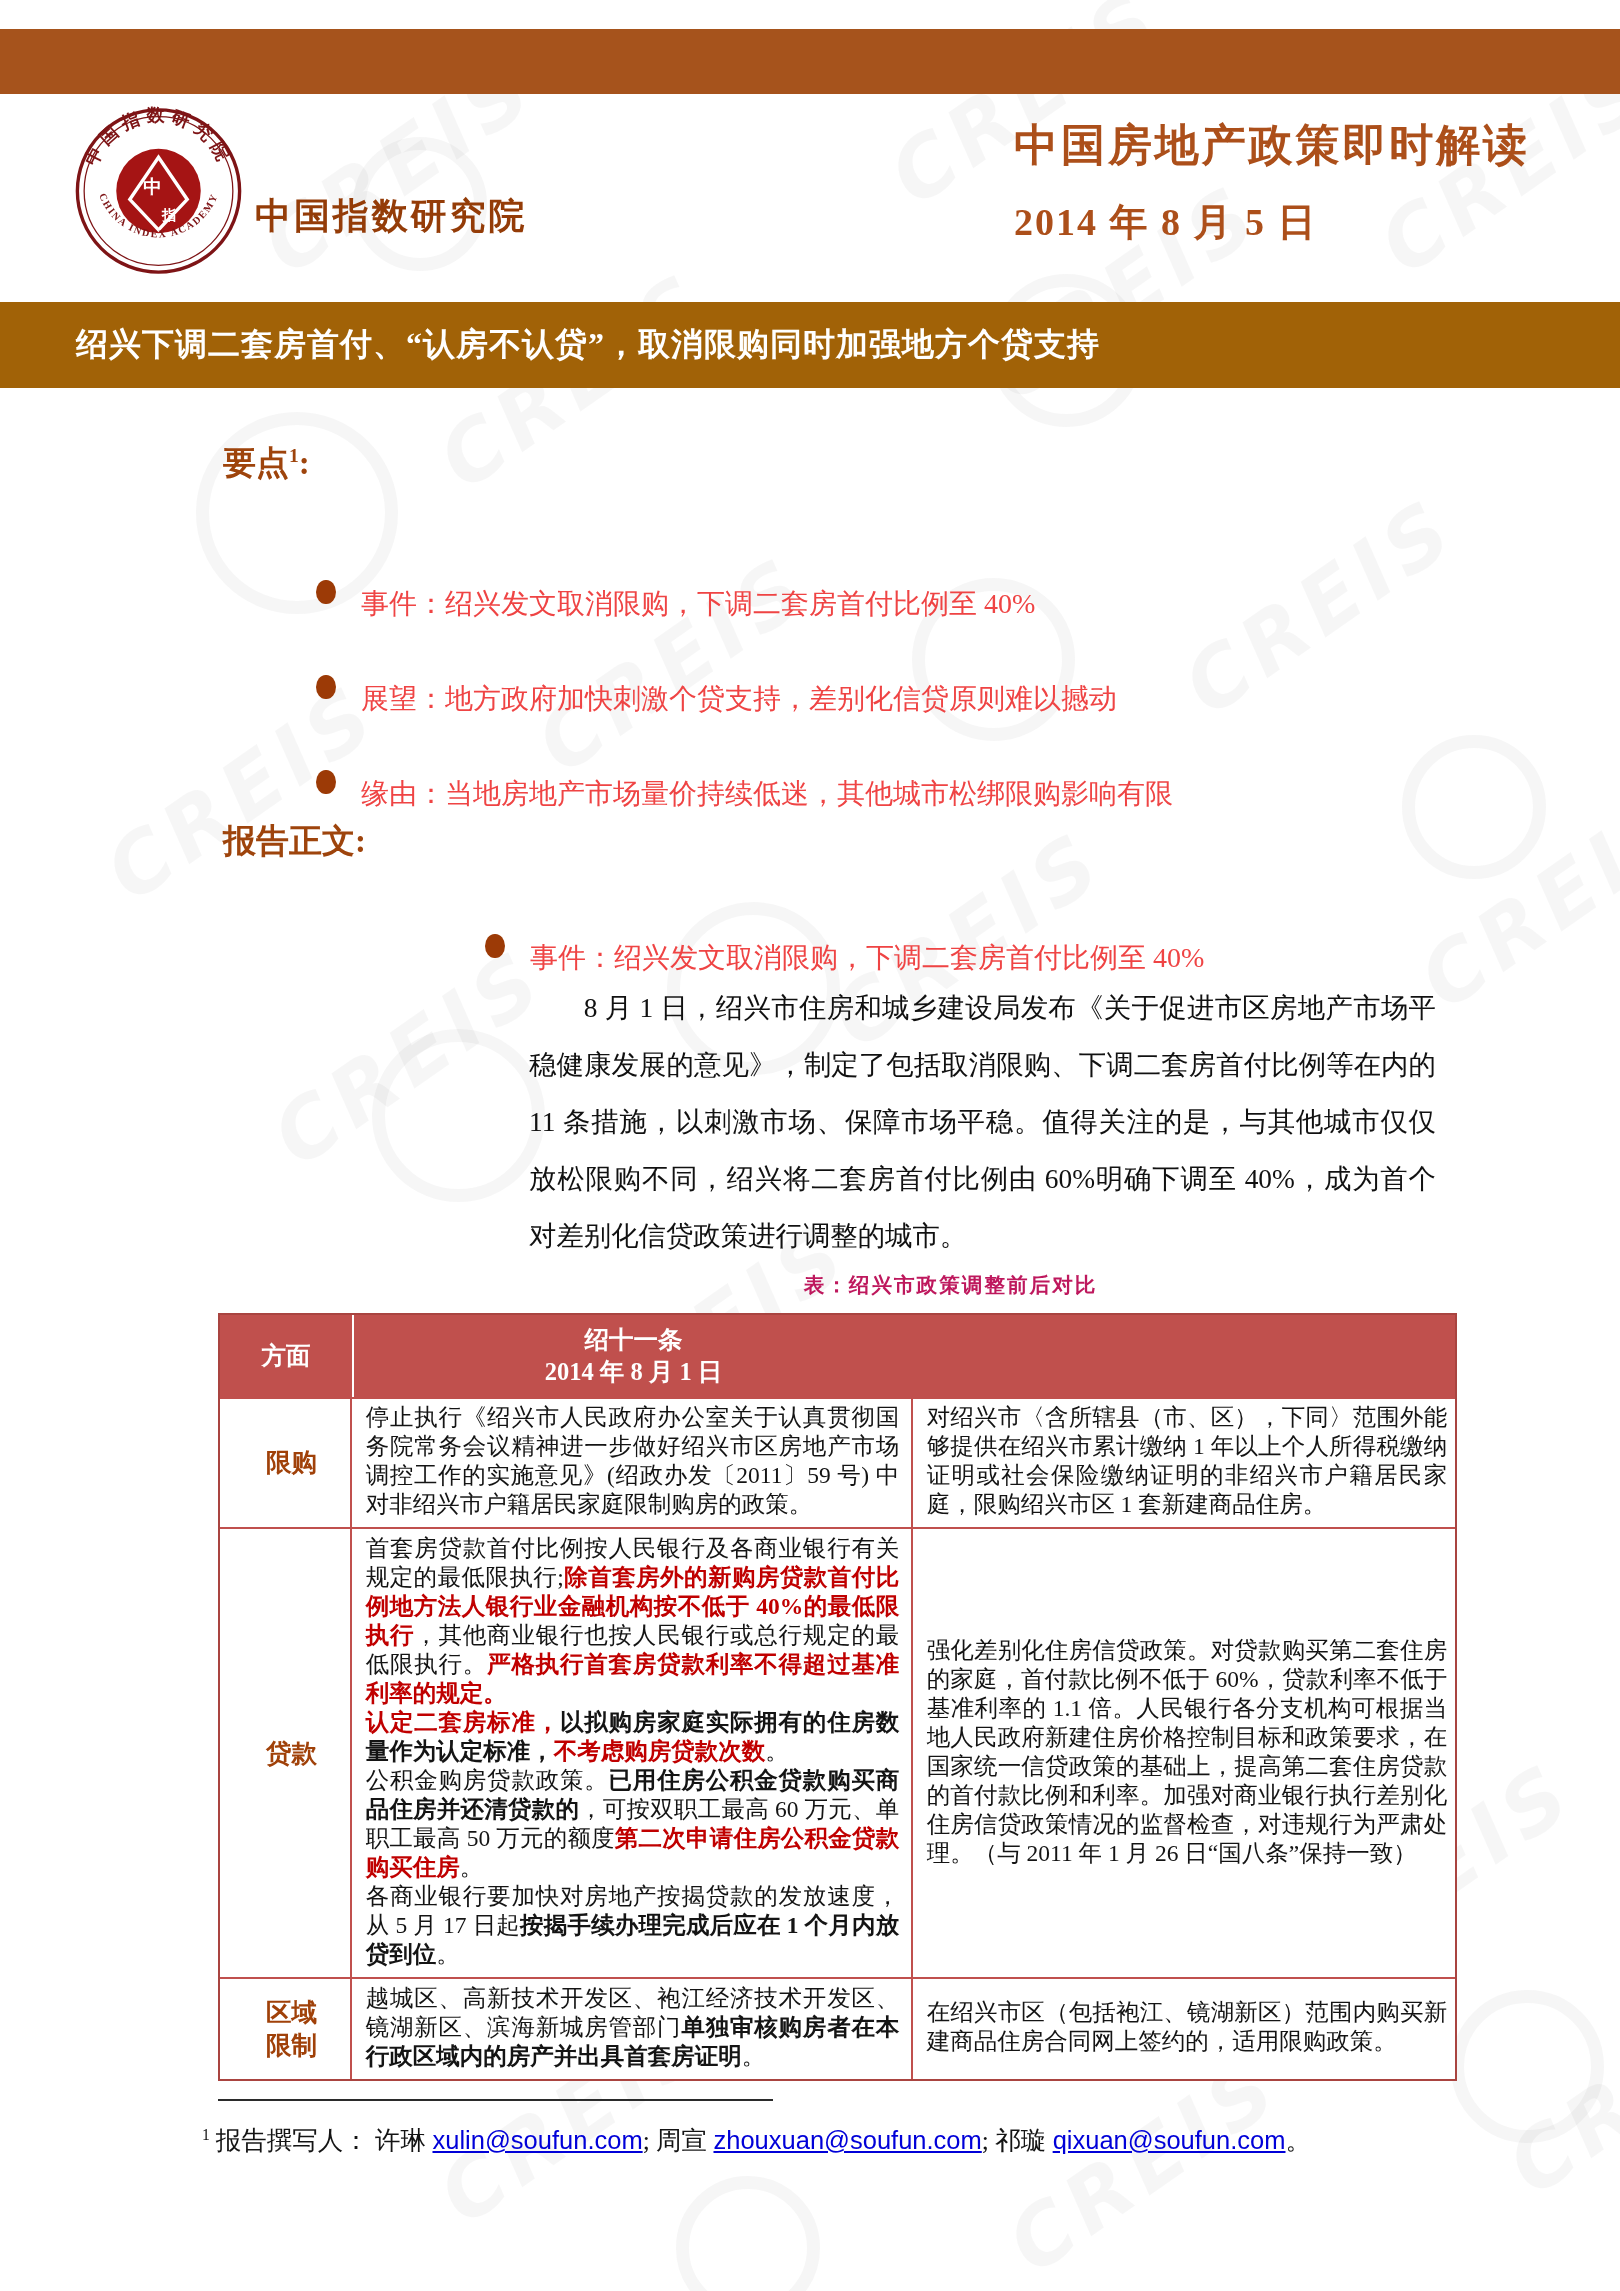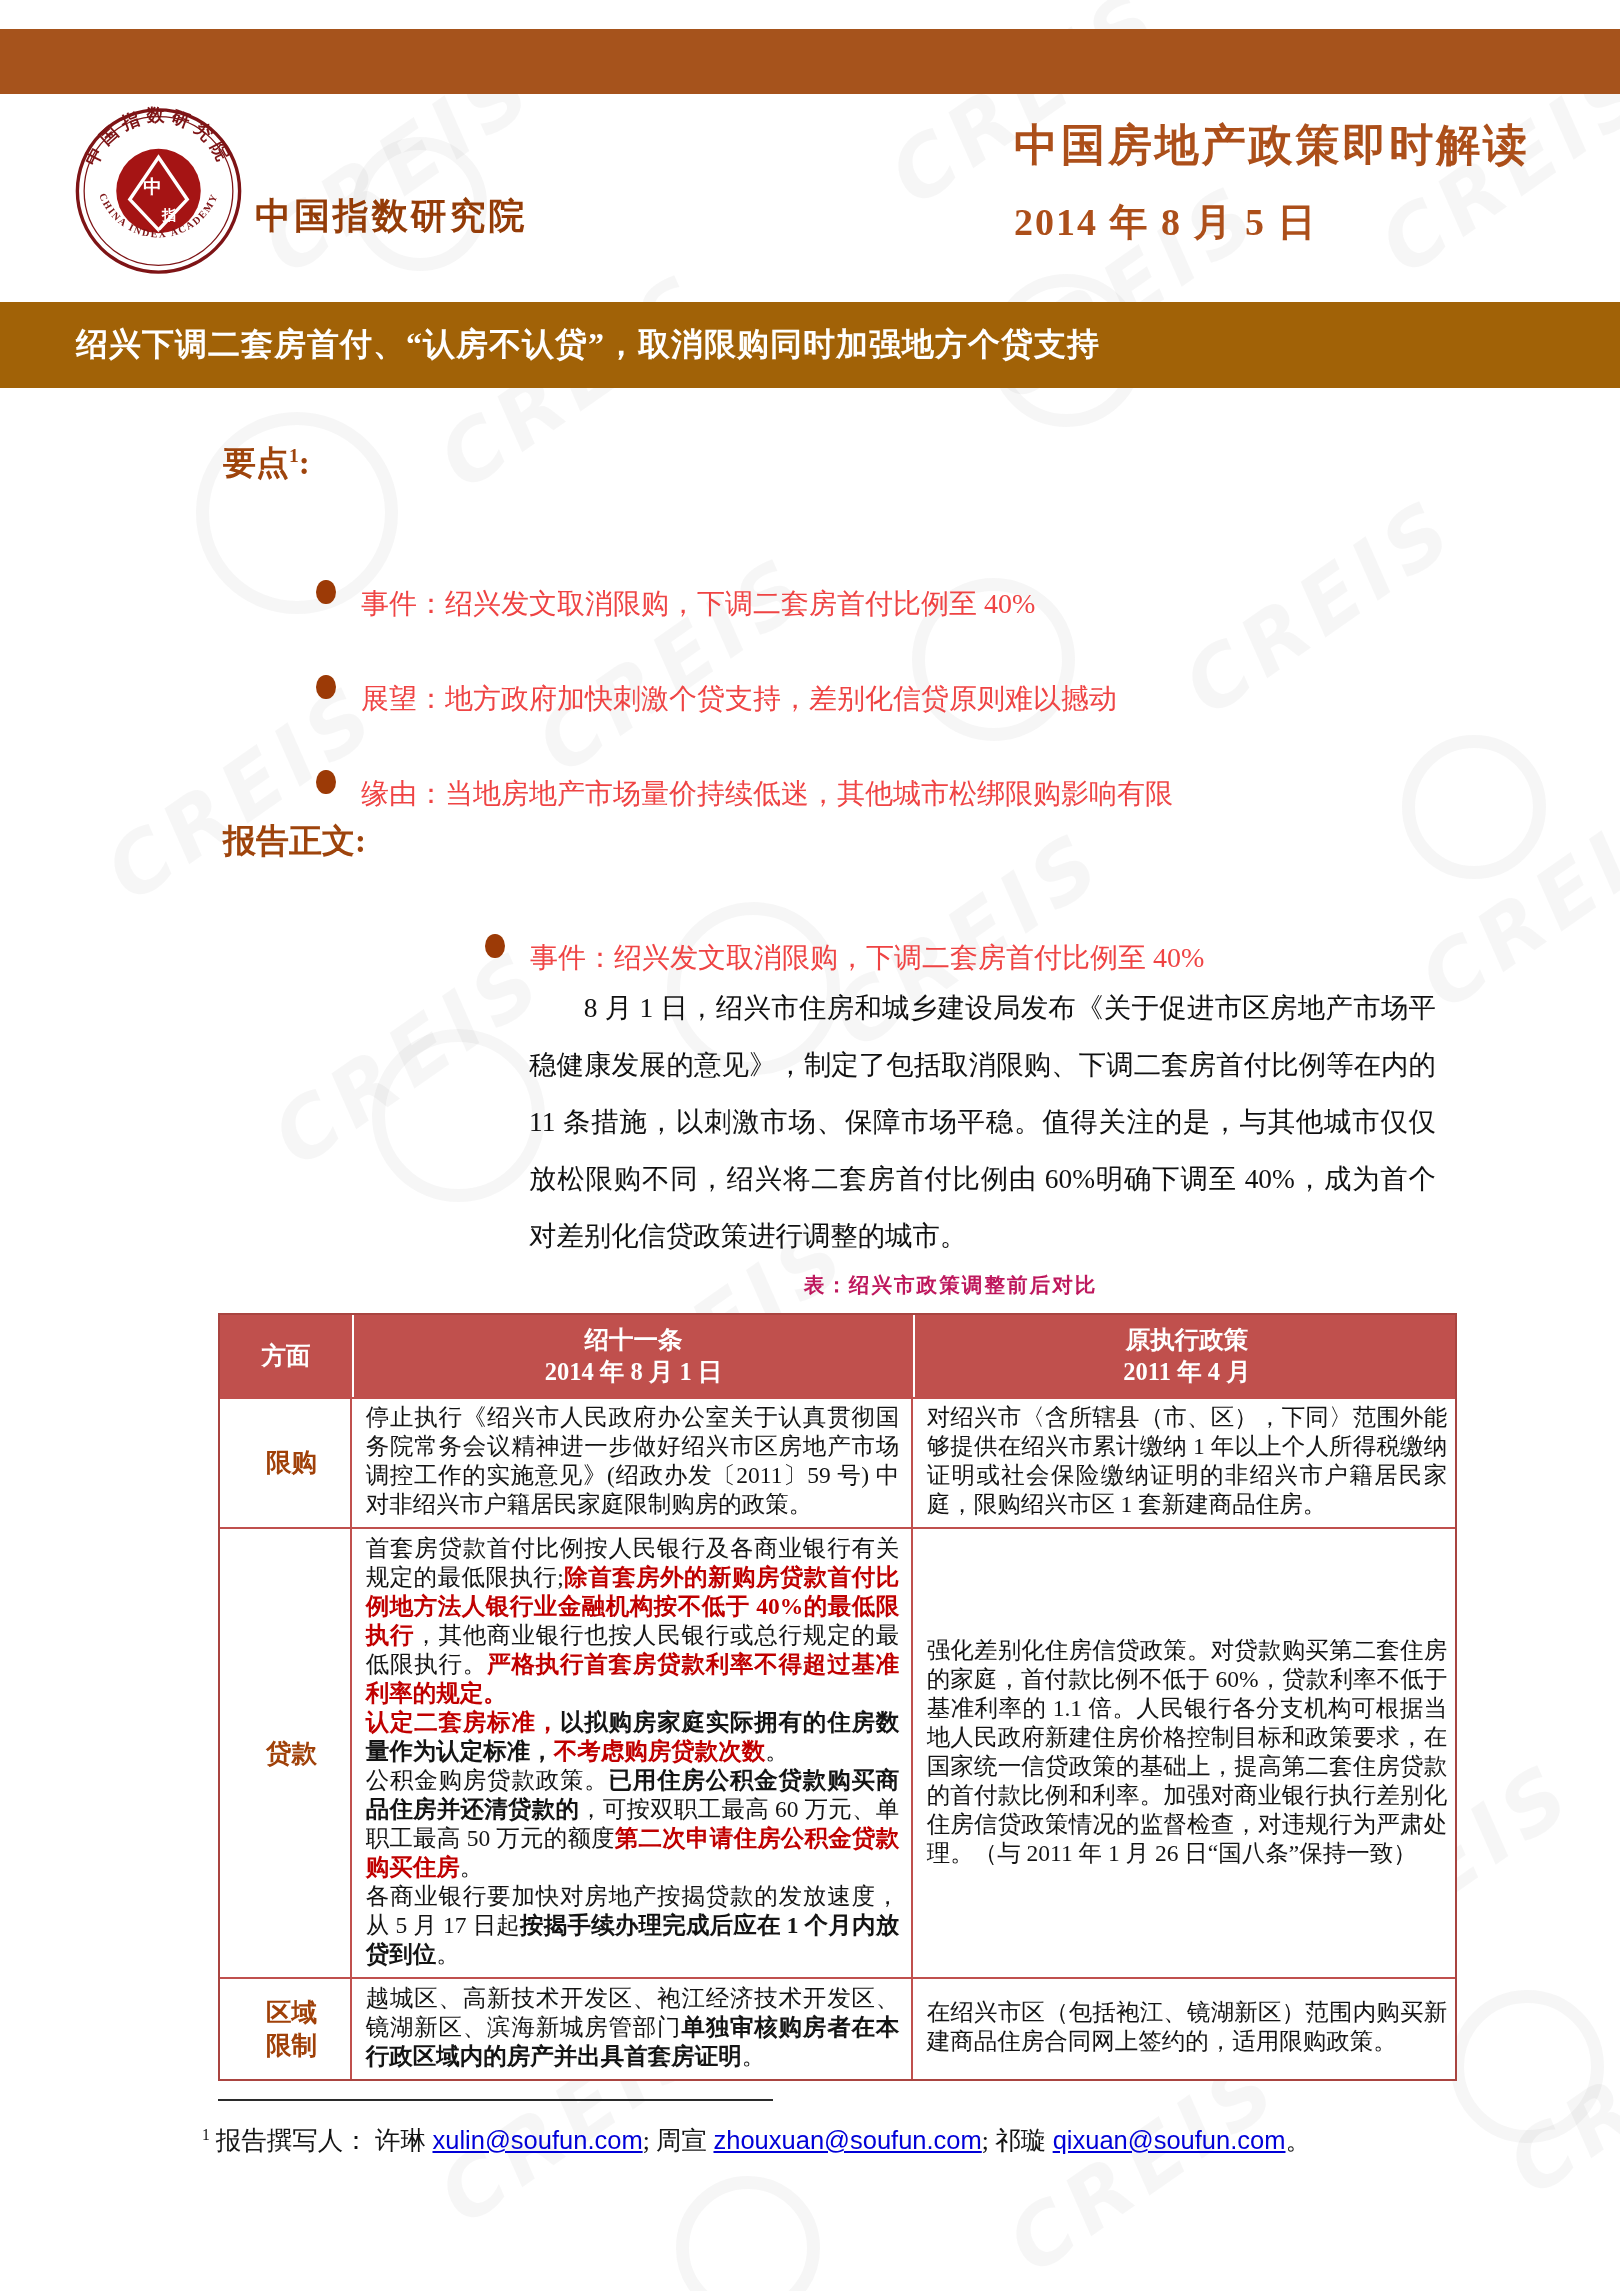--- a/index.html
+++ b/index.html
@@ -169,22 +169,20 @@
 
   <div class="body-para">8 月 1 日，绍兴市住房和城乡建设局发布《关于促进市区房地产市场平稳健康发展的意见》，制定了包括取消限购、下调二套房首付比例等在内的 11 条措施，以刺激市场、保障市场平稳。值得关注的是，与其他城市仅仅放松限购不同，绍兴将二套房首付比例由 60%明确下调至 40%，成为首个对差别化信贷政策进行调整的城市。</div>
 
   <div class="tbl-caption">表：绍兴市政策调整前后对比</div>
 
   <div class="tbl">
     <div class="tbl-header">
       <div class="th th-aspect">方面</div>
       <div class="th th-mid">绍十一条
 2014 年 8 月 1 日</div>
-      <div class="th th-old">原执行政策
-2011 年 4 月</div>
     </div>
 
     <div class="tbl-row row-xian">
       <div class="td-aspect">限购</div>
       <div class="td-new">
           <div class="rt-p"><span class="seg-n">停止执行《绍兴市人民政府办公室关于认真贯彻国务院常务会议精神进一步做好绍兴市区房地产市场调控工作的实施意见》(绍政办发〔2011〕59 号) 中对非绍兴市户籍居民家庭限制购房的政策。</span></div>
         </div>
       <div class="td-old">
           <div class="rt-p"><span class="seg-n">对绍兴市〈含所辖县（市、区），下同〉范围外能够提供在绍兴市累计缴纳 1 年以上个人所得税缴纳证明或社会保险缴纳证明的非绍兴市户籍居民家庭，限购绍兴市区 1 套新建商品住房。</span></div>
         </div>

